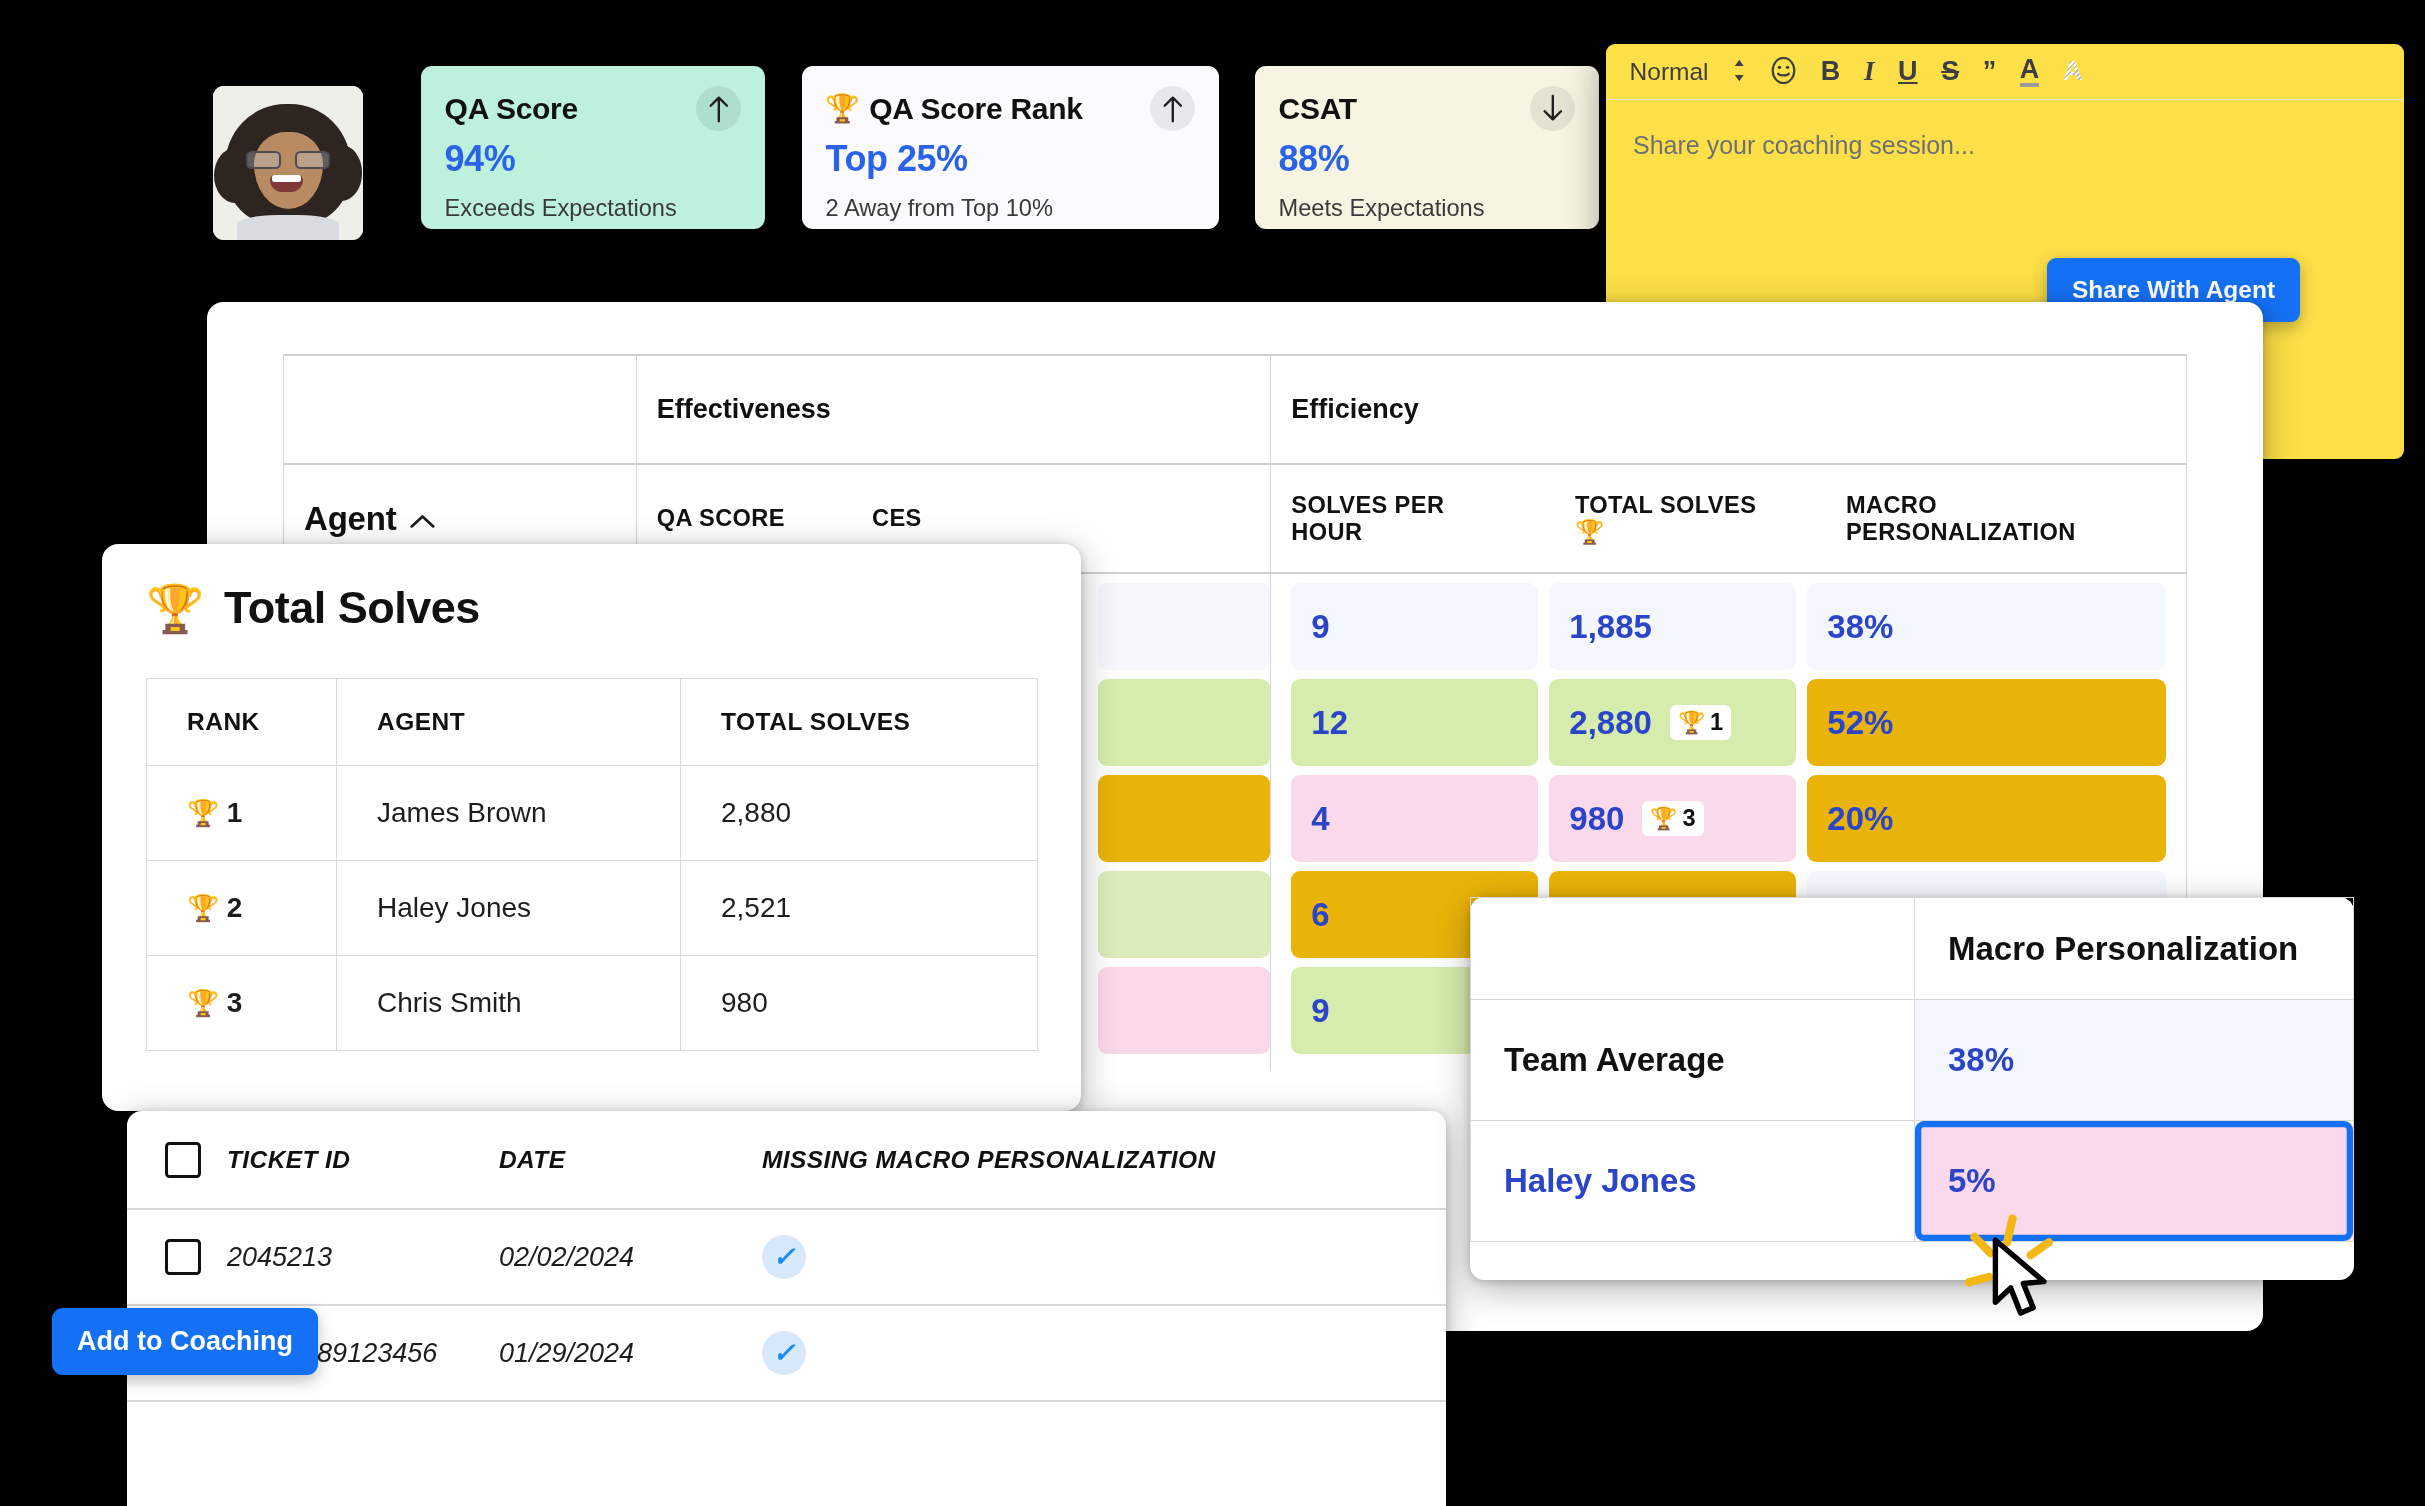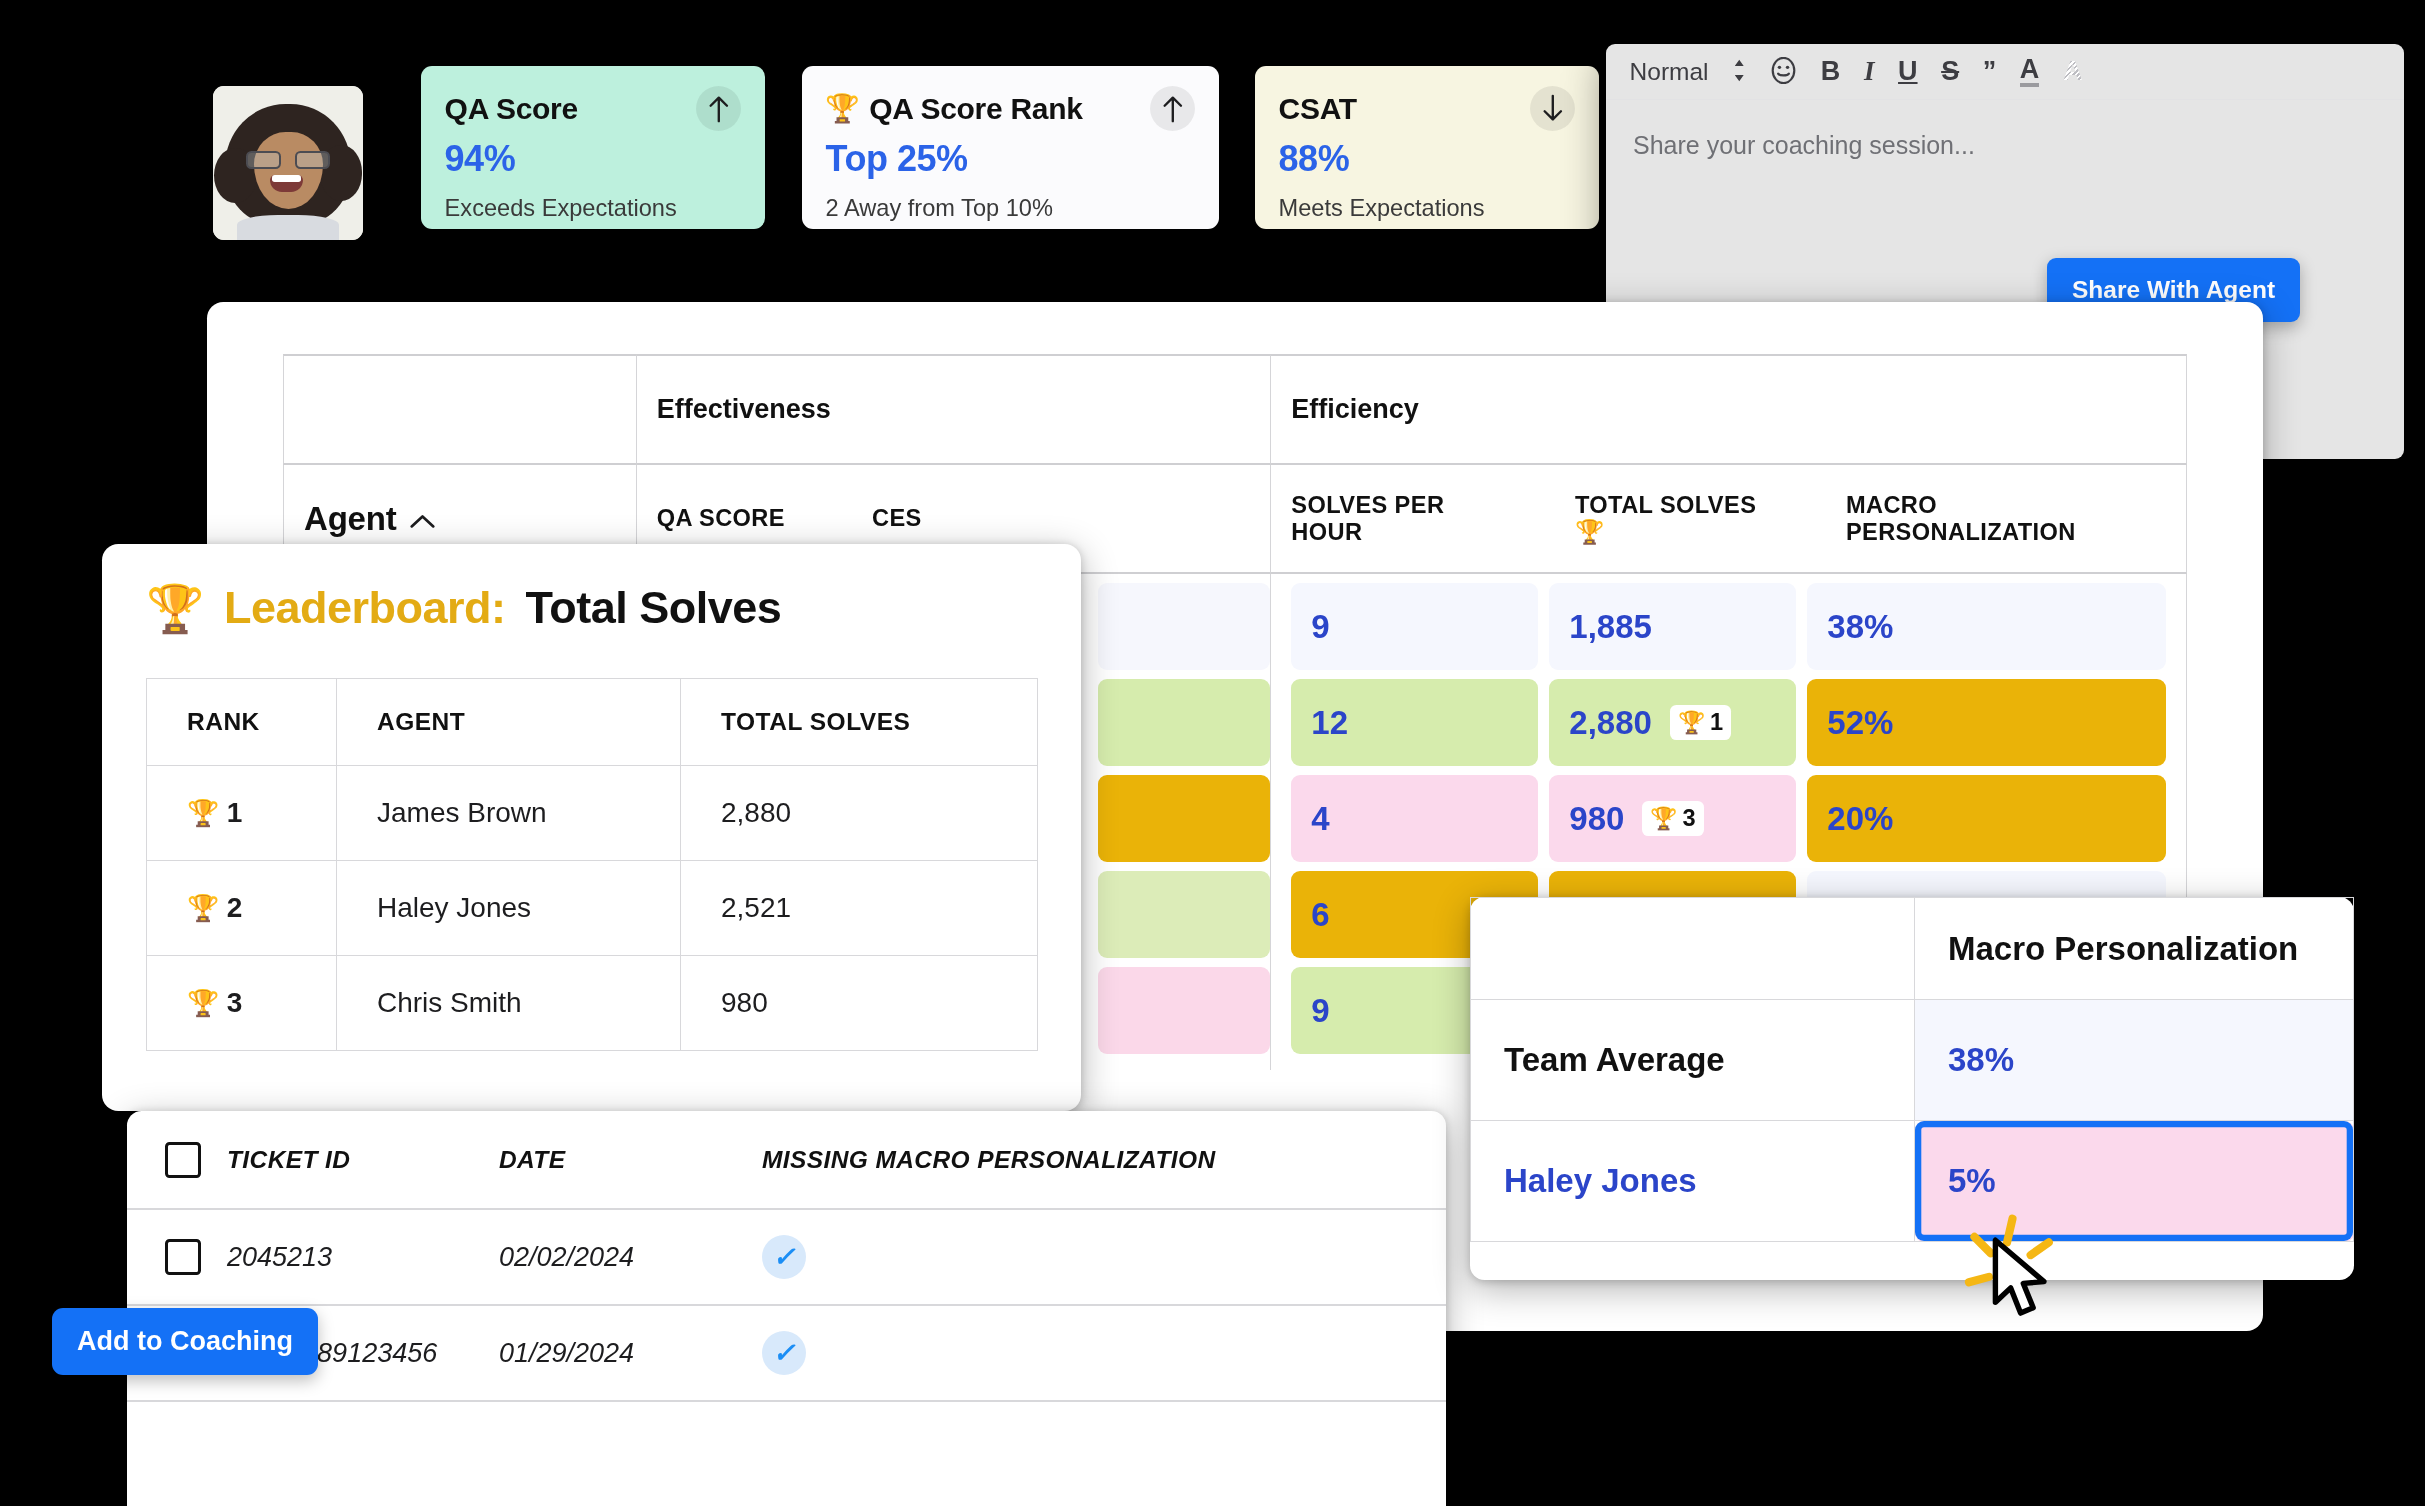--- a/index.html
+++ b/index.html
@@ -85,21 +85,21 @@
 
   #kpi-qa      { left: 421px;  width: 344px; height: 163px; background:#bdf0dd; }
   #kpi-rank    { left: 802px;  width: 417px; height: 163px; background:#fbfbfd; }
   #kpi-csat    { left: 1255px; width: 344px; height: 163px; background:#f7f5e1; }
 
   .trophy { color:#e3ab14; font-size:28px; line-height:1; }
 
   
   #editor {
     position:absolute; left:1606px; top:44px; width:798px; height:415px;
-    background:#e5e5e5; border-radius:9px;
+    background:#fde047; border-radius:9px;
     box-shadow: 0 12.7px 42px rgba(0,0,0,.45);
     overflow:hidden;
   }
   #editor .toolbar {
     height:56px; border-bottom:1.8px solid #e2e2e4;
     display:flex; align-items:center; gap:23.6px; padding:0 23.6px;
     color:#3d3d42;
   }
   .tb-normal { font-size:24.5px; color:#3d3d42; }
   .tb-btn { font-size:27px; font-weight:700; color:#3d3d42; line-height:1; cursor:default; }
@@ -465,21 +465,20 @@
           </div>
         </td>
       </tr>
     </tbody>
       </table>
   </div>
 
   <div class="panel" id="leaderboard">
     <div id="lb-title">
       <span class="trophy">🏆</span>
-      <span class="lb-word">Leaderboard:</span>
       <span class="lb-metric">Total Solves</span>
     </div>
     <table id="lb-table">
       <thead>
         <tr>
           <th class="col-rank">RANK</th>
           <th class="col-agent">AGENT</th>
           <th>TOTAL SOLVES</th>
         </tr>
       </thead>

